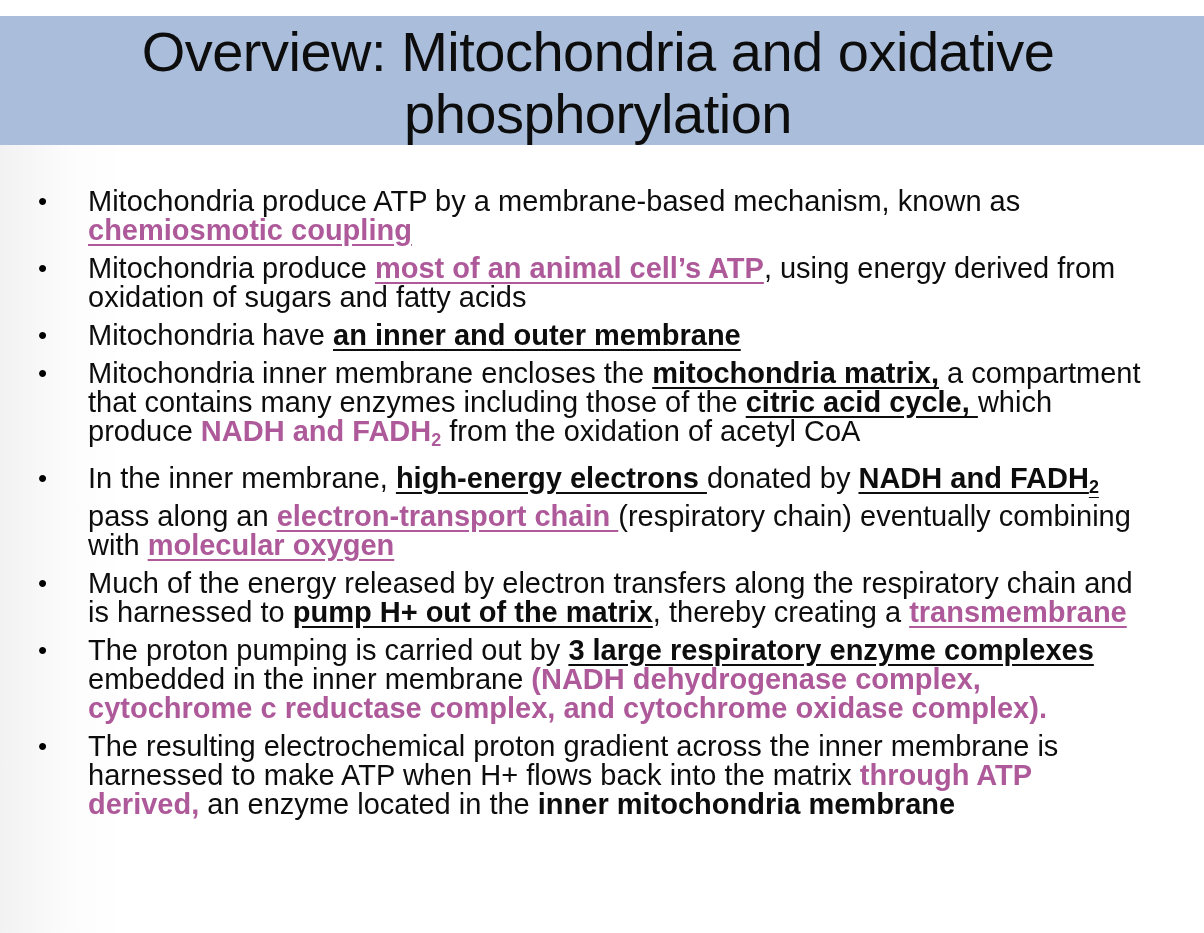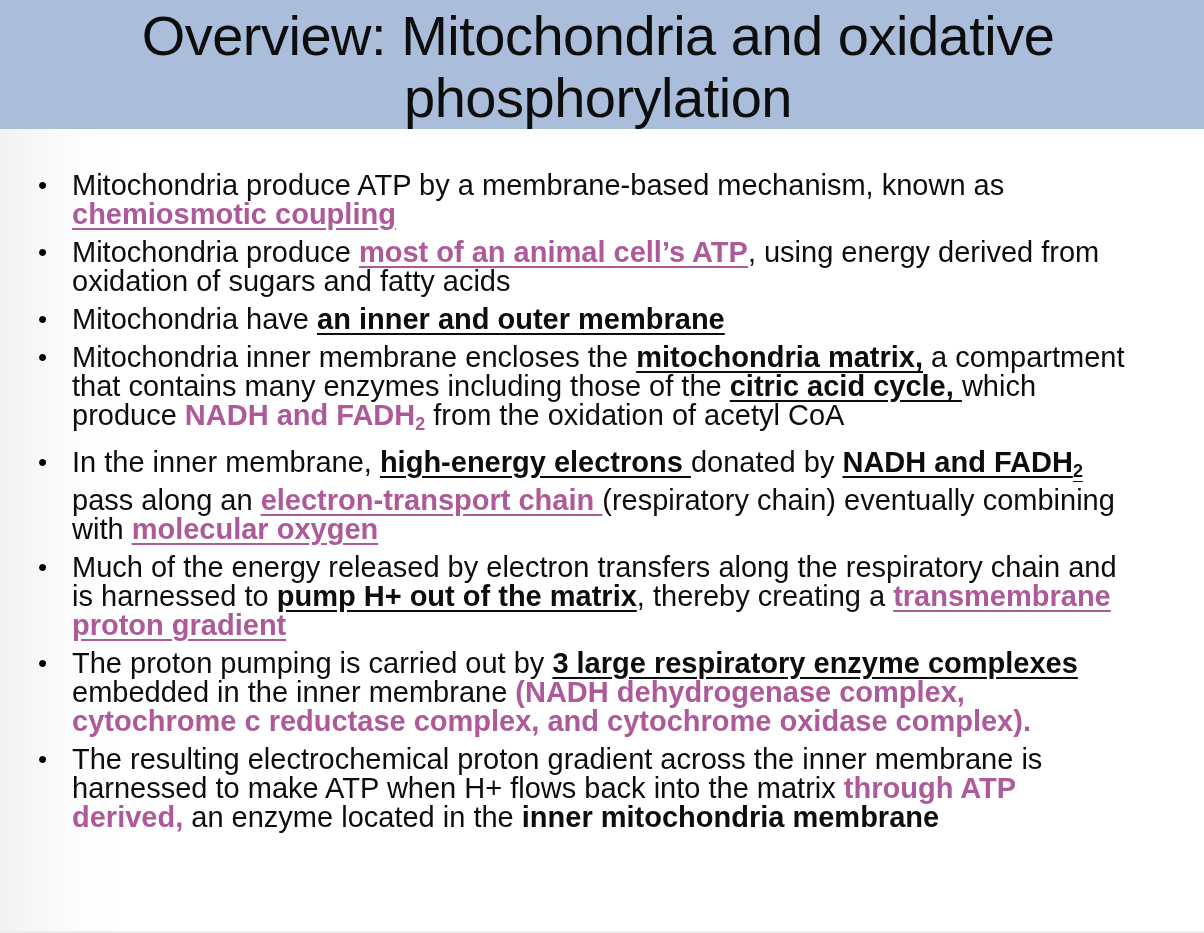--- a/index.html
+++ b/index.html
@@ -9,21 +9,21 @@
     background:#ffffff;
     font-family:"Liberation Sans",sans-serif;
     overflow:hidden;
     color:#000;
   }
   .header{
     height:129px;
     background:var(--header-bg,#aabedc);
   }
   .title{
-    margin:0;
+    margin:16px;
     padding:5px 98px 0 90px;
     font-size:56px;
     line-height:62px;
     font-weight:400;
     text-align:center;
     color:#0d0d0d;
     letter-spacing:-0.5px;
   }
   .content{
     height:804px;
@@ -35,21 +35,21 @@
   ul.bullets{list-style:none;margin:0;padding:0;}
   li.bullet{display:flex;margin:0 0 9px 0;}
   .dot{
     flex:0 0 42px;
     width:42px;
     padding-left:8px;
     box-sizing:border-box;
     font-size:26px;
     line-height:29px;
   }
-  .btext{flex:1 1 auto;min-width:0;}
+  .btext{flex:1 1 auto;min-width:0;margin-left:16px;}
   .line{
     white-space:nowrap;
     font-size:29px;
     line-height:29px;
   }
   .seg{text-decoration-thickness:2.5px;text-underline-offset:4px;}
   .seg.p{font-weight:400;color:#0d0d0d;}
   .seg.bb{font-weight:700;color:#0d0d0d;}
   .seg.bu{font-weight:700;color:#0d0d0d;text-decoration:underline;text-align:center;}
   .seg.pb{font-weight:700;color:var(--accent,#ae5a9a);}
@@ -99,21 +99,20 @@
             <div class="line"><span class="seg p">In the inner membrane, </span><span class="seg bu">high-energy electrons </span><span class="seg p">donated by </span><span class="seg bu">NADH and FADH</span><span class="seg bu sub">2</span></div>
             <div class="line"><span class="seg p">pass along an </span><span class="seg pu">electron-transport chain </span><span class="seg p">(respiratory chain) eventually combining</span></div>
             <div class="line"><span class="seg p">with </span><span class="seg pu">molecular oxygen</span></div>
           </div>
         </li>
         <li class="bullet">
           <span class="dot">•</span>
           <div class="btext">
             <div class="line"><span class="seg p">Much of the energy released by electron transfers along the respiratory chain and</span></div>
             <div class="line"><span class="seg p">is harnessed to </span><span class="seg bu">pump H+ out of the matrix</span><span class="seg p">, thereby creating a </span><span class="seg pu">transmembrane</span></div>
-            <div class="line"><span class="seg pu">proton gradient</span></div>
           </div>
         </li>
         <li class="bullet">
           <span class="dot">•</span>
           <div class="btext">
             <div class="line"><span class="seg p">The proton pumping is carried out by </span><span class="seg bu">3 large respiratory enzyme complexes</span></div>
             <div class="line"><span class="seg p">embedded in the inner membrane </span><span class="seg pb">(NADH dehydrogenase complex,</span></div>
             <div class="line"><span class="seg pb">cytochrome c reductase complex, and cytochrome oxidase complex).</span></div>
           </div>
         </li>

